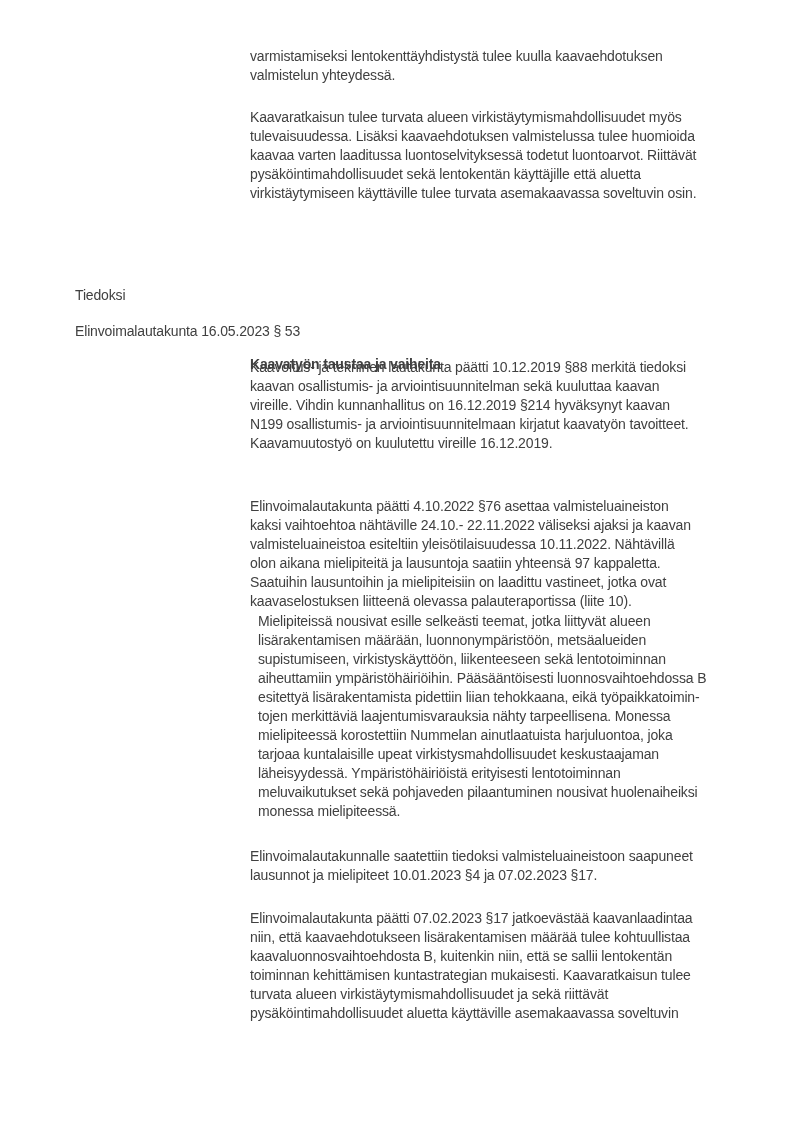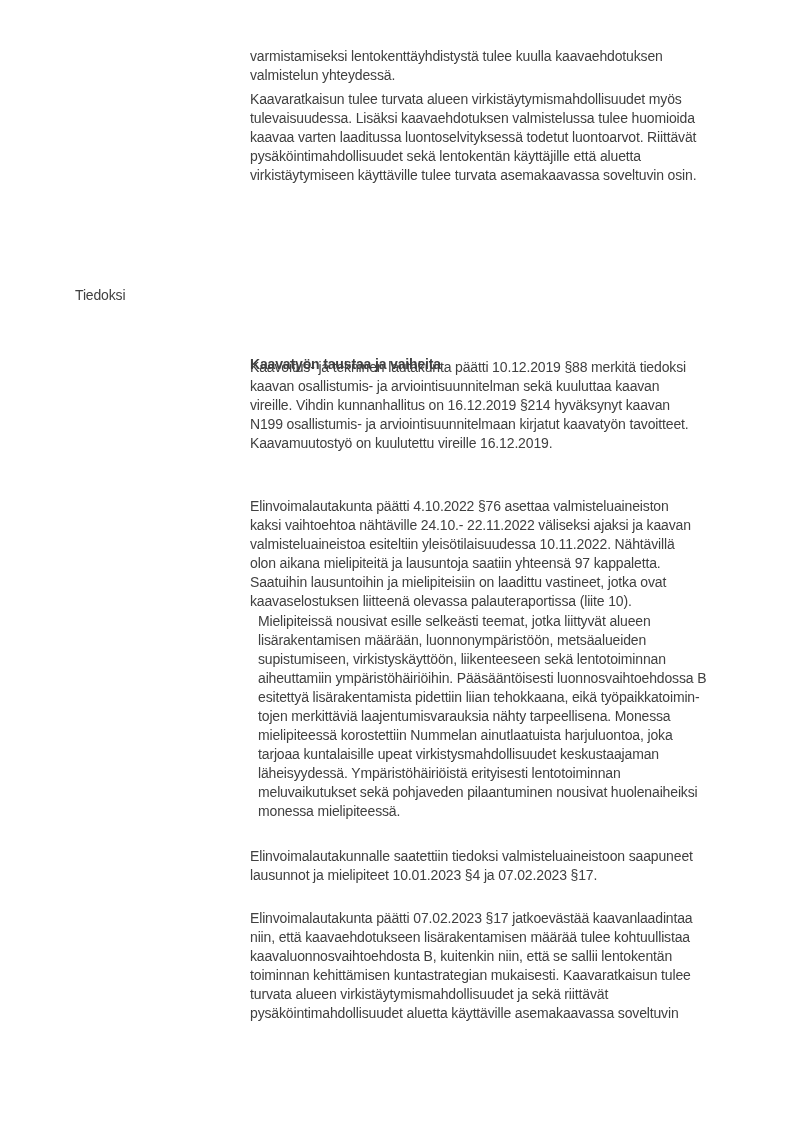--- a/index.html
+++ b/index.html
@@ -22,21 +22,21 @@
     font-size: 14px;
     line-height: 19px;
     letter-spacing: -0.15px;
     margin: 0;
   }
   .lvl-body   { left: 250px; width: 544px; }
   .lvl-margin { left: 75px;  width: 640px; margin-top: 42px; }
   .heading    { font-weight: bold; }
 
   .pos-a        { top: 47px;  }
-  .pos-b        { top: 90px; }
+  .pos-b        { top: 108px; }
   .pos-tiedoksi { top: 244px; }
   .pos-ref      { top: 280px; }
   .pos-heading  { top: 355px; }
   .pos-c        { top: 358px; }
   .pos-d        { top: 477px; margin-top: 20px; }
   .pos-e        { top: 612px; margin-left: 8px; }
   .pos-f        { top: 847px; }
   .pos-g        { top: 909px; }
 </style>
 </head>
@@ -48,20 +48,21 @@
 valmistelun yhteydessä.</div>
 
   <div class="para lvl-body pos-b">Kaavaratkaisun tulee turvata alueen virkistäytymismahdollisuudet myös
 tulevaisuudessa. Lisäksi kaavaehdotuksen valmistelussa tulee huomioida
 kaavaa varten laaditussa luontoselvityksessä todetut luontoarvot. Riittävät
 pysäköintimahdollisuudet sekä lentokentän käyttäjille että aluetta
 virkistäytymiseen käyttäville tulee turvata asemakaavassa soveltuvin osin.</div>
 
   <div class="para lvl-margin pos-tiedoksi">Tiedoksi</div>
 
+  <div class="para lvl-margin pos-ref">Elinvoimalautakunta 16.05.2023 § 53</div>
 
   <div class="para lvl-body heading pos-heading">Kaavatyön taustaa ja vaiheita</div>
 
   <div class="para lvl-body pos-c">Kaavoitus- ja tekninen lautakunta päätti 10.12.2019 §88 merkitä tiedoksi
 kaavan osallistumis- ja arviointisuunnitelman sekä kuuluttaa kaavan
 vireille. Vihdin kunnanhallitus on 16.12.2019 §214 hyväksynyt kaavan
 N199 osallistumis- ja arviointisuunnitelmaan kirjatut kaavatyön tavoitteet.
 Kaavamuutostyö on kuulutettu vireille 16.12.2019.</div>
 
   <div class="para lvl-body pos-d">Elinvoimalautakunta päätti 4.10.2022 §76 asettaa valmisteluaineiston

